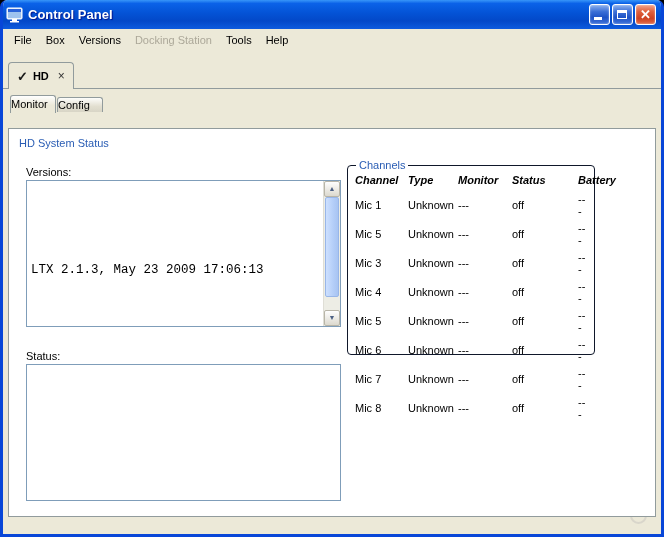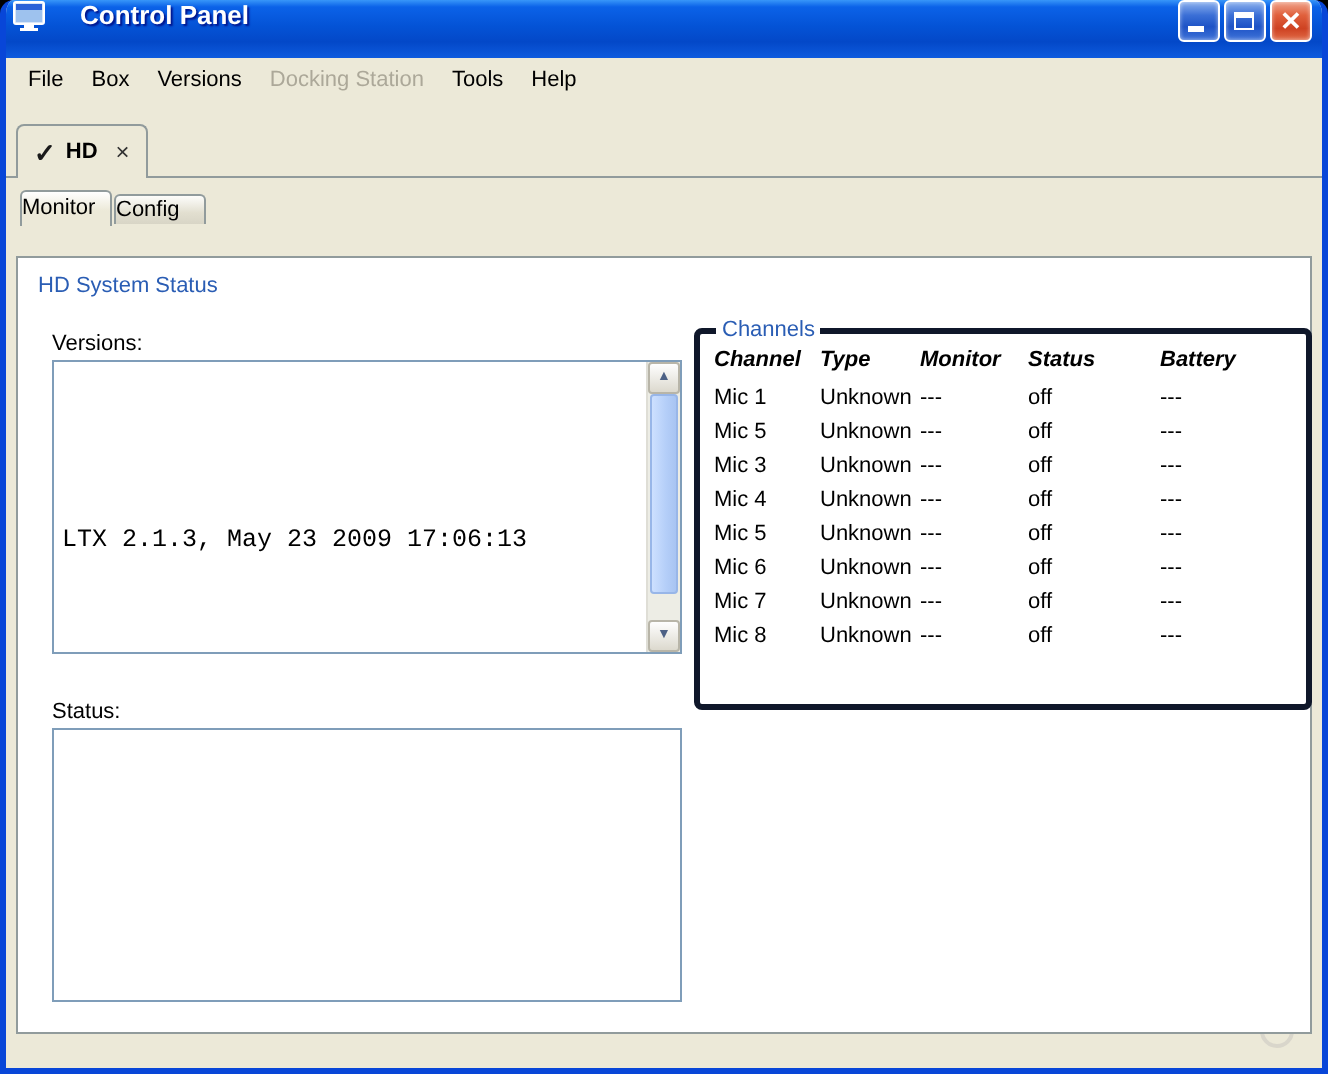--- a/index.html
+++ b/index.html
@@ -8,21 +8,21 @@
     position:relative;width:664px;height:537px;
     background:#ECE9D8;
     border-left:3px solid #0846D8;border-right:3px solid #0846D8;border-bottom:3px solid #0846D8;
     border-radius:7px 7px 0 0;overflow:hidden;
     font-family:"Liberation Sans",sans-serif;font-size:11px;color:#000;
   }
   
   .titlebar{
     position:absolute;top:0;left:-3px;right:-3px;height:29px;
     background:linear-gradient(180deg,#3896F9 0%,#0B62E8 12%,#0453D6 45%,#0348C8 72%,#0E5BDE 100%);
-    display:flex;padding:0 6px;gap:12px;
+    display:flex;align-items:center;padding:0 6px;
   }
   .app-icon{width:18px;height:16px;display:inline-block;margin-right:4px;flex:0 0 auto;}
   .title-text{
     color:#fff;font-weight:bold;font-size:13px;
     text-shadow:1px 1px 1px #00138C;flex:1 1 auto;
     white-space:nowrap;overflow:hidden;
   }
   .tb-buttons{display:flex;gap:2px;margin-right:2px;}
   .tb-btn{
     width:21px;height:21px;border-radius:3px;border:1px solid #fff;
@@ -91,22 +91,22 @@
     position:absolute;left:1px;right:1px;top:16px;height:100px;
     background:linear-gradient(90deg,#CDE0FF,#B4CEF8 60%,#A8C4F2);
     border:1px solid #98B6E8;border-radius:2px;cursor:pointer;
   }
   .status-box{
     position:absolute;left:17px;top:235px;width:315px;height:137px;
     background:#fff;border:1px solid #7F9DB9;
   }
   
   .channels{
-    position:absolute;left:338px;top:30px;width:309px;height:196px;
-    border:3px solid #0f172a;border-radius:4px;margin:0;padding:0 4px 2px 4px;
+    position:absolute;left:338px;top:30px;width:248px;height:196px;
+    border:1px solid #0f172a;border-radius:4px;margin:0;padding:0 4px 2px 4px;
   }
   .channels legend{color:#2A5DB4;font-size:11px;margin-left:4px;padding:0 3px;}
   .channels table{border-collapse:collapse;table-layout:fixed;width:100%;font-size:11px;}
   .channels col.c1{width:53px;} .channels col.c2{width:50px;}
   .channels col.c3{width:54px;} .channels col.c4{width:66px;}
   .channels th{font-weight:bold;text-align:left;padding:3px 3px 4px 3px;font-style:italic;}
   .channels td{padding:2.5px 3px;text-align:left;}
   
   .led-circle{
     position:absolute;left:627px;top:507px;width:17px;height:17px;border-radius:50%;

